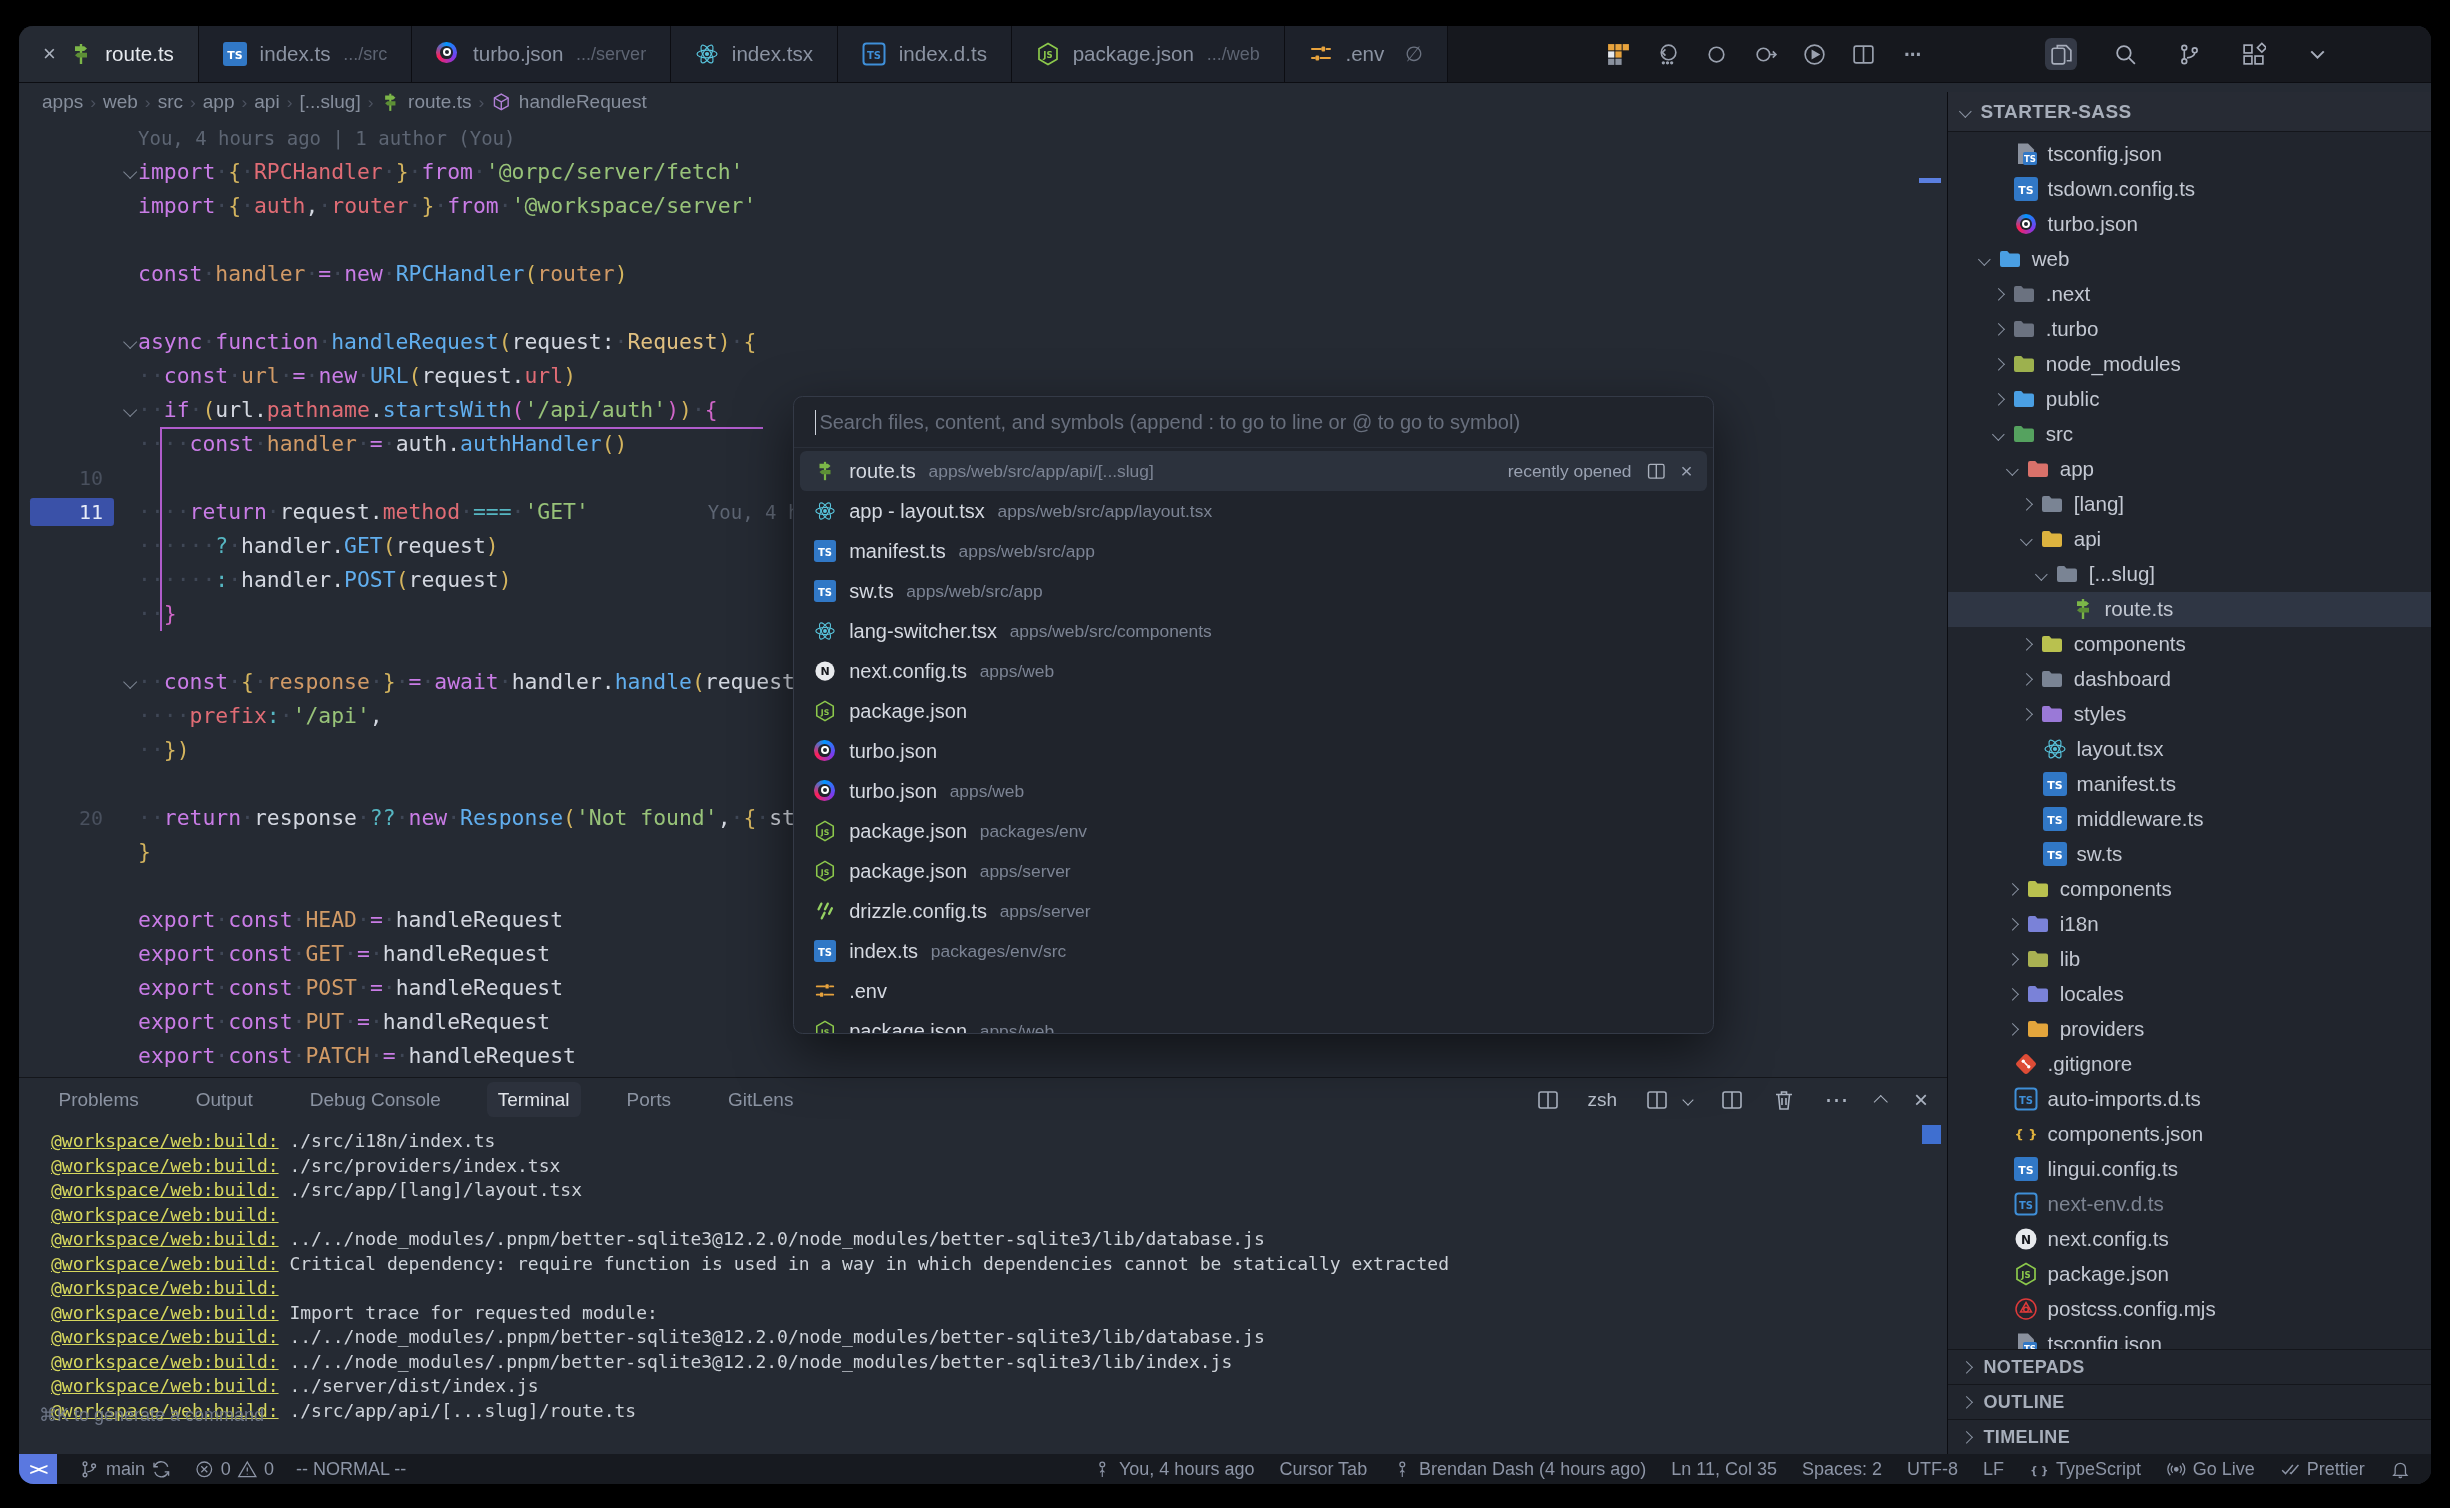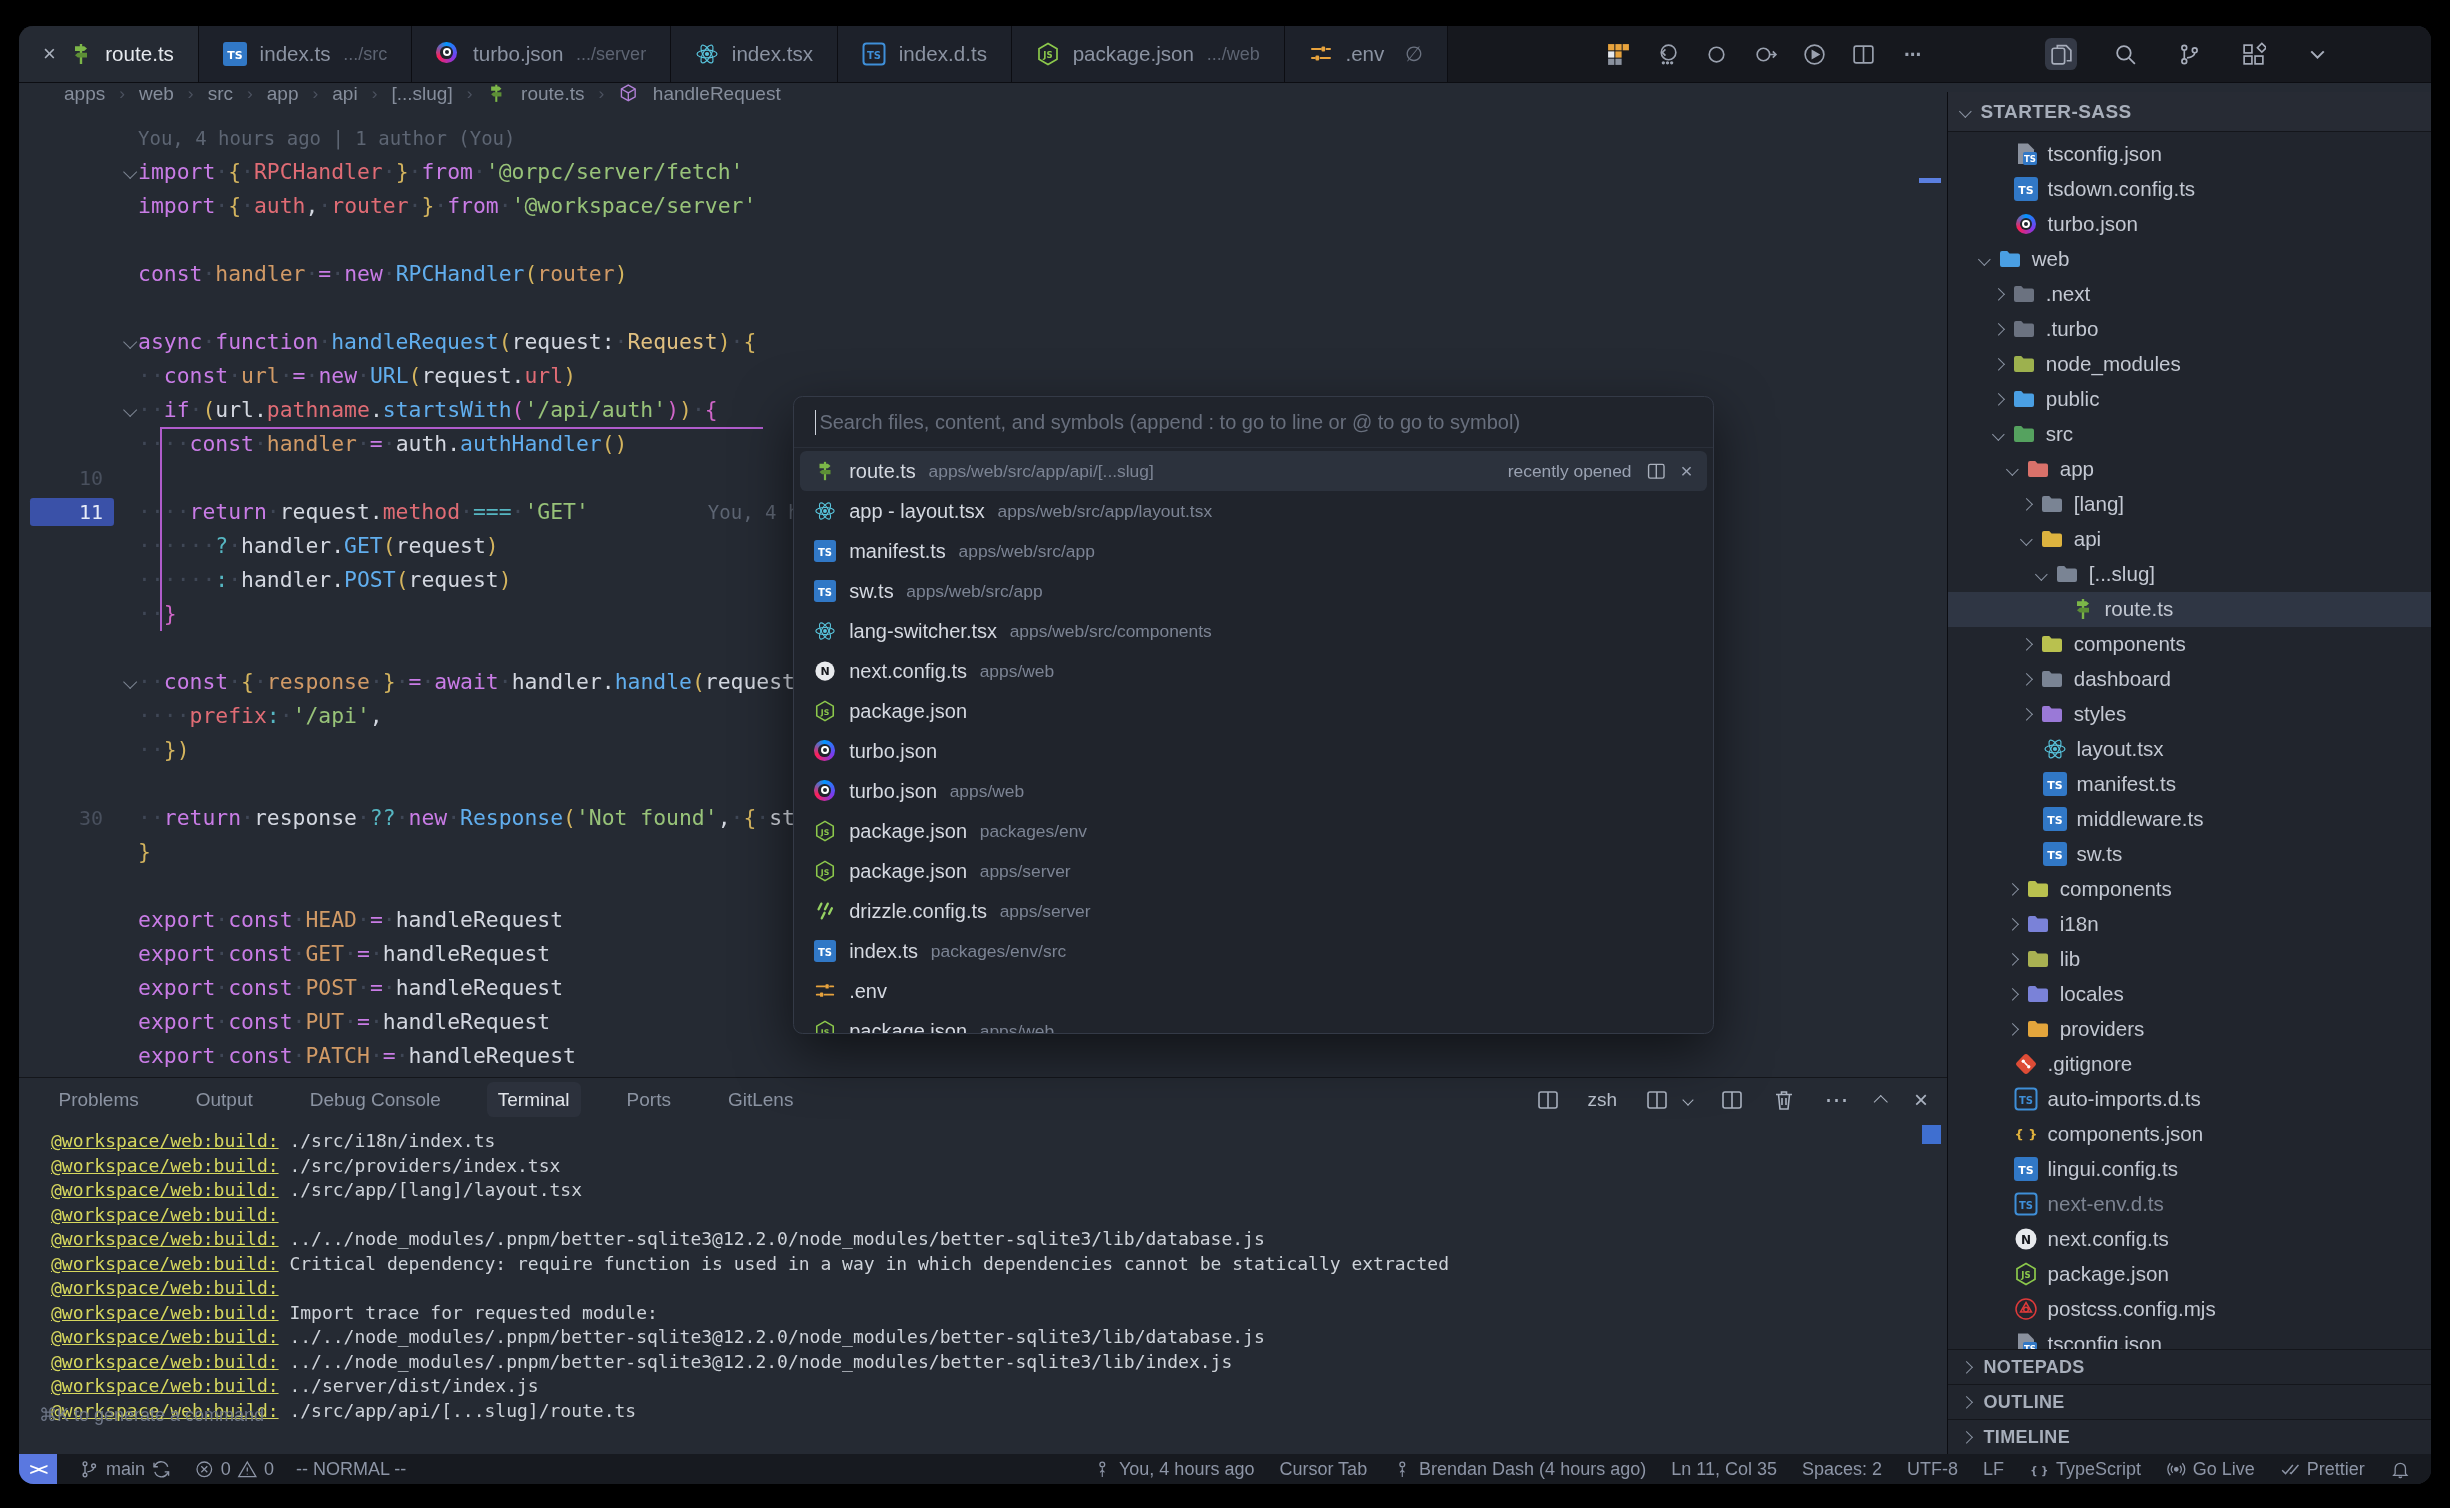--- a/index.html
+++ b/index.html
@@ -21,21 +21,21 @@
   .eicon svg { width:100%; height:100%; }
   .activity-region { flex:1; display:flex; align-items:center; justify-content:center; gap:32px; }
   .aicon { width:32px; height:32px; color:#a7adbb; display:inline-flex; align-items:center; justify-content:center; border-radius:6.3px; }
   .aicon.active { background:#343946; }
   .aicon svg { width:25px; height:25px; }
 
   
   .main { flex:1; display:flex; min-height:0; }
   .left-col { width:1928px; flex:none; display:flex; flex-direction:column; background:#252a33; }
 
-  .breadcrumb { height:38px; display:flex; align-items:flex-start; padding-left:45px; gap:14px; font-size:19px; color:#868e9c; flex:none; }
+  .breadcrumb { height:38px; display:flex; align-items:center; padding-left:23px; gap:7px; font-size:19px; color:#868e9c; flex:none; }
   .breadcrumb .sep { color:#4c5260; font-size:17.4px; }
   .bc-ic { width:20.6px; height:20.6px; display:inline-flex; }
   .bc-ic svg { width:100%; height:100%; }
 
   
   .editor { flex:1; position:relative; overflow:hidden; font-family:"DejaVu Sans Mono", monospace; font-size:21.4px; }
   .code-row { display:flex; height:34px; line-height:34px; }
   .gutter-cell { width:119px; flex:none; position:relative; color:#49505e; text-align:right; padding-right:35px; font-size:20px; }
   .gutter-cell .num.cur { position:absolute; right:24px; top:3.2px; bottom:3.2px; left:11px; background:#3a51a8; color:#e6ebf7; border-radius:3.2px; padding-right:11px; line-height:28px; }
   .fold { position:absolute; right:3.2px; top:12px; width:10.3px; height:10.3px; border-right:1.9px solid #7c8492; border-bottom:1.9px solid #7c8492; transform:rotate(45deg); }
@@ -393,21 +393,21 @@
             </div>
             <div class="code-row">
               <div class="gutter-cell"></div>
               <div class="code-cell"><span class="tk-ws">··</span><span class="tk-y">})</span></div>
             </div>
             <div class="code-row">
               <div class="gutter-cell"></div>
               <div class="code-cell"></div>
             </div>
             <div class="code-row">
-              <div class="gutter-cell"><span class="num">30</span></div>
+              <div class="gutter-cell"><span class="num">20</span></div>
               <div class="code-cell"><span class="tk-ws">··</span><span class="tk-k">return</span><span class="tk-ws">·</span><span class="tk-w">response</span><span class="tk-ws">·</span><span class="tk-c">??</span><span class="tk-ws">·</span><span class="tk-k">new</span><span class="tk-ws">·</span><span class="tk-b">Response</span><span class="tk-y">(</span><span class="tk-g">'Not found'</span><span class="tk-w">,</span><span class="tk-ws">·</span><span class="tk-y">{</span><span class="tk-ws">·</span><span class="tk-w">status</span><span class="tk-c">:</span><span class="tk-ws">·</span><span class="tk-o">404</span><span class="tk-ws">·</span><span class="tk-y">})</span></div>
             </div>
             <div class="code-row">
               <div class="gutter-cell"></div>
               <div class="code-cell"><span class="tk-y">}</span></div>
             </div>
             <div class="code-row">
               <div class="gutter-cell"></div>
               <div class="code-cell"></div>
             </div>

